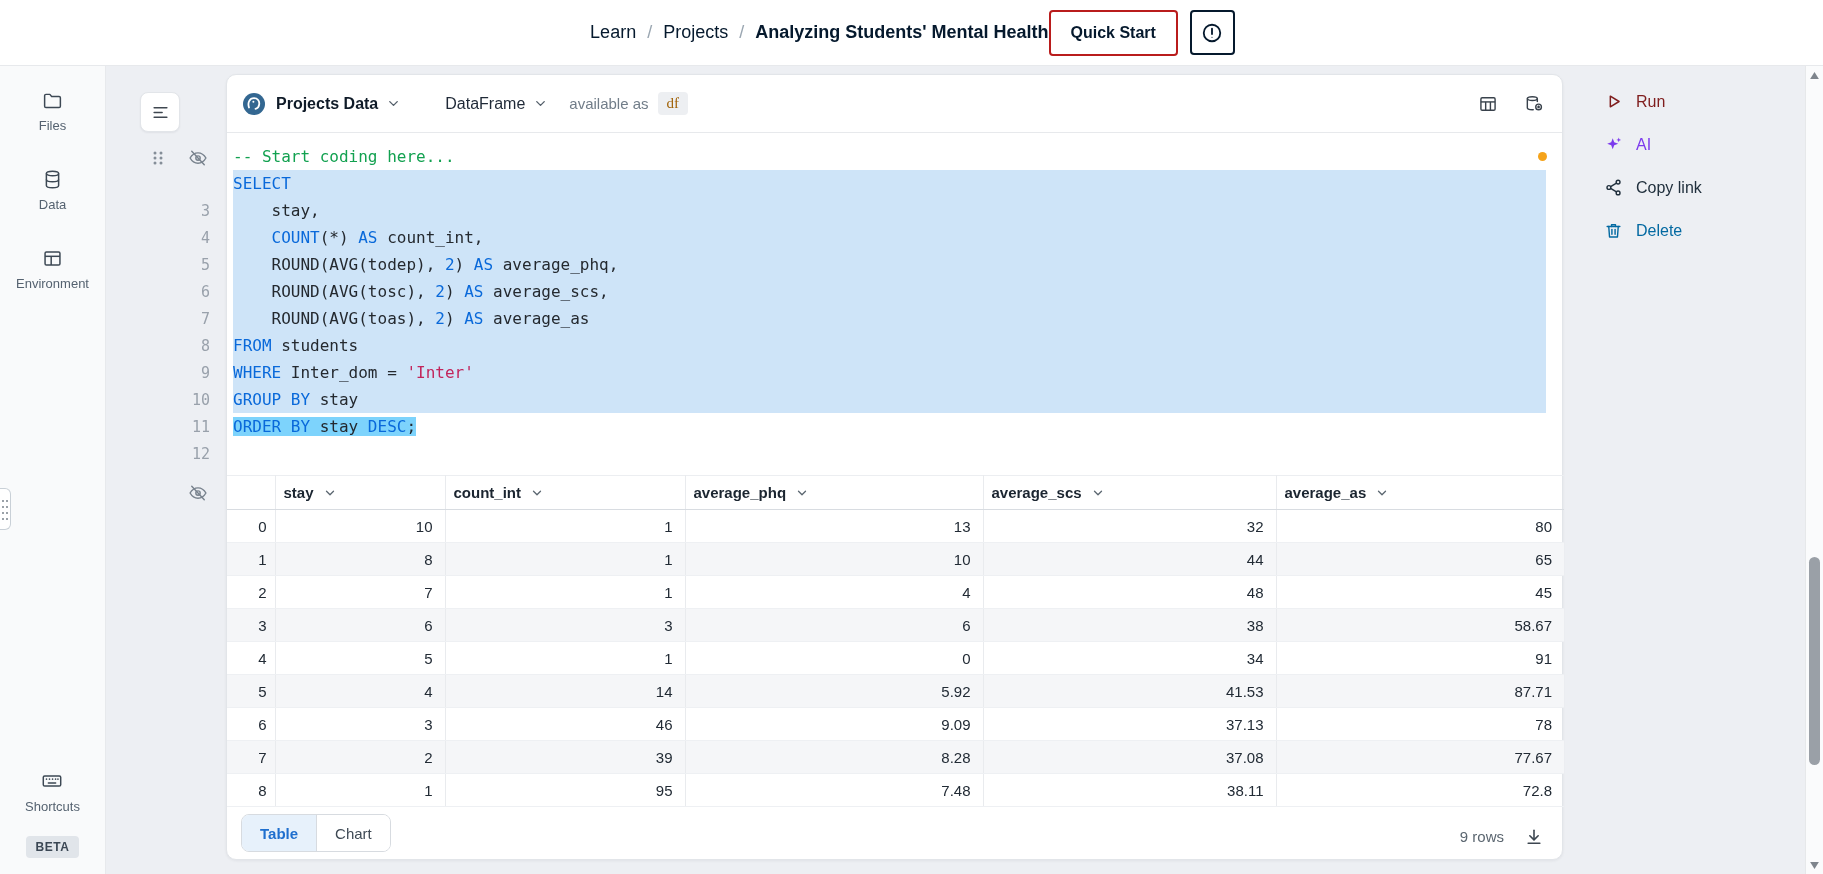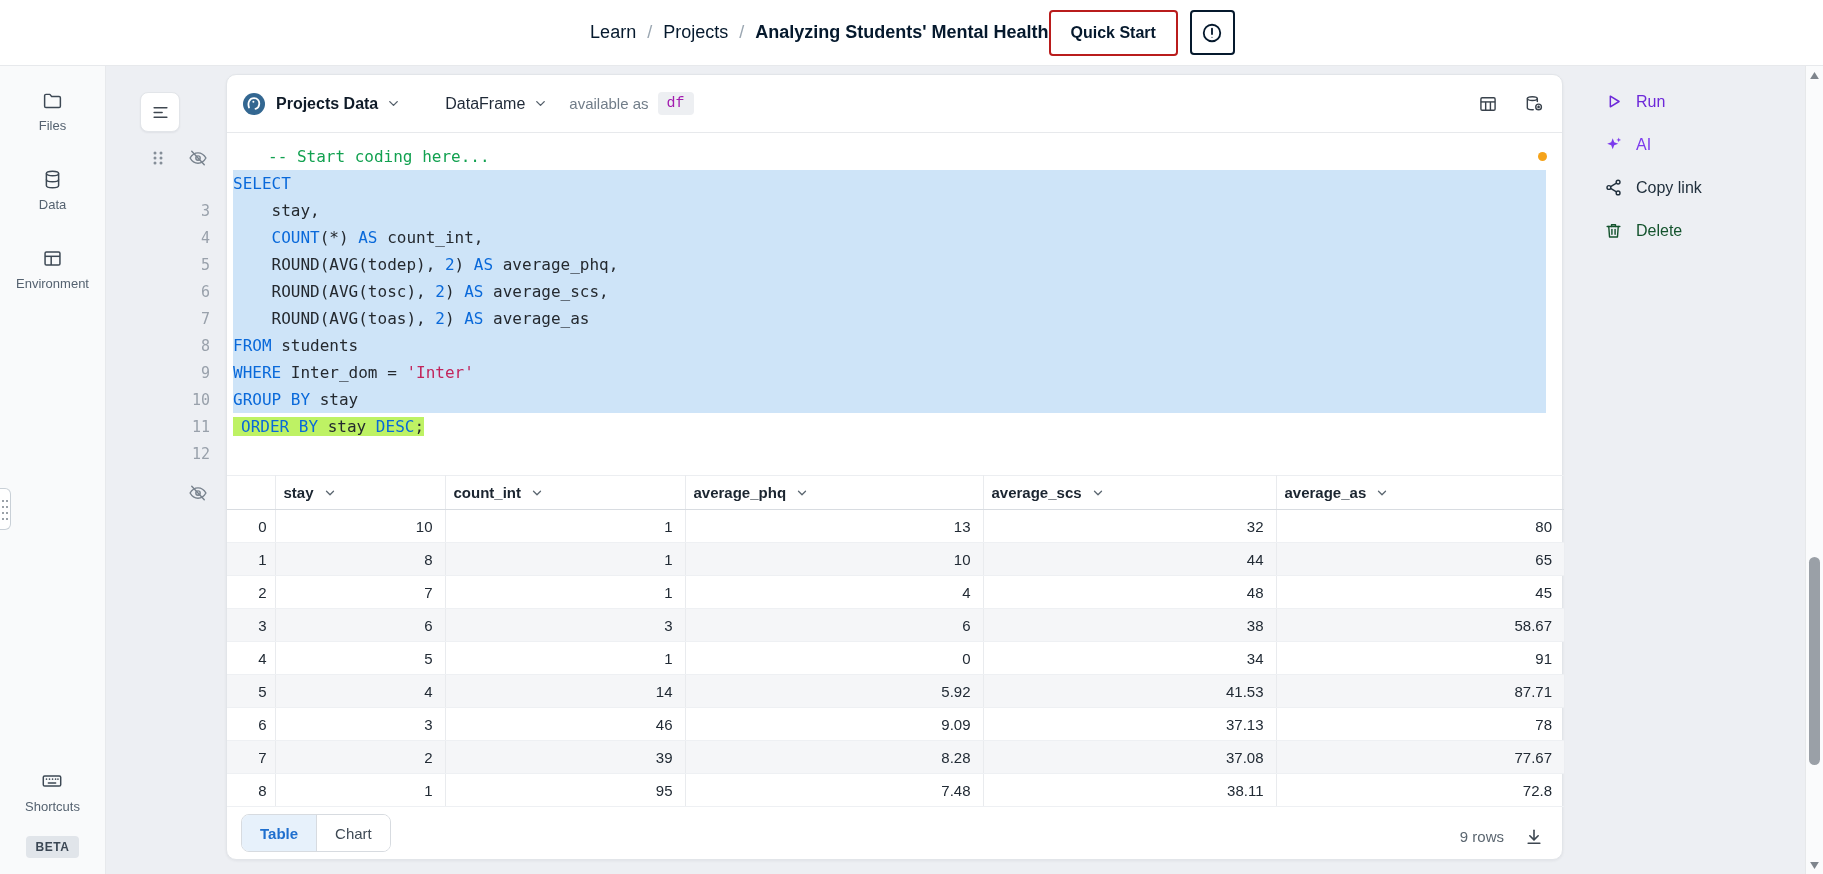--- a/index.html
+++ b/index.html
@@ -42,30 +42,30 @@
   
   .card { position:absolute; left:120px; top:8px; width:1337px; background:#fff; border:1px solid #e2e5e9; border-radius:10px; box-shadow:0 1px 3px rgba(16,24,40,.06); }
   .card-header { height:58px; display:flex; align-items:center; padding:0 18px 0 14px; border-bottom:1px solid #e7e9ec; gap:9px; }
   .pg-badge { width:26px; height:26px; }
   .dropdown { display:flex; align-items:center; gap:8px; cursor:pointer; }
   .source-label { font-size:16px; font-weight:600; color:#0f1b28; }
   .output-type { font-size:16px; color:#1f2937; }
   .chev { color:#55606b; display:flex; }
   .hdr-gap { width:26px; }
   .avail { font-size:15px; color:#717d89; margin-left:12px; }
-  .df-chip { font-family:Liberation Mono, monospace; font-size:15px; background:#edeff2; border-radius:4px; padding:3px 9px; color:#a21caf; }
+  .df-chip { font-family:Liberation Serif, serif; font-size:15px; background:#edeff2; border-radius:4px; padding:3px 9px; color:#a16207; }
   .hdr-icons { margin-left:auto; display:flex; gap:26px; color:#39424c; }
   .hdr-icons span { cursor:pointer; }
 
   
   .editor { position:relative; padding:10px 16px 8px 6px; }
   .code-line { font-family:"DejaVu Sans Mono",monospace; font-size:16px; line-height:27px; min-height:27px; white-space:pre; color:#24292f; }
   .sel-full { background:#cee4f8; }
-  .sel-text { background:#bef264;padding-left:8px; }
-  .tk-com { color:#12a150;margin-left:35px; }
+  .sel-text { background:#7dd3fc; }
+  .tk-com { color:#12a150; }
   .tk-kw  { color:#0969da; }
   .tk-num { color:#0969da; }
   .tk-str { color:#c2255c; }
   .tk-id  { color:#24292f; }
   .status-dot { position:absolute; right:15px; top:19px; width:9px; height:9px; border-radius:50%; background:#f5a31a; }
 
   
   .result-table { width:100%; border-collapse:collapse; table-layout:fixed; font-size:15px; }
   .result-table th { height:34px; border-top:1px solid #eceef1; border-bottom:1px solid #d8dce1; border-right:1px solid #e9ebee; text-align:left; padding-left:8px; color:#1b2530; font-weight:700; }
   .result-table th:last-child, .result-table td:last-child { border-right:none; }
@@ -427,21 +427,21 @@
                 <line x1="5" y1="19.5" x2="19" y2="19.5"></line>
               </svg>
             </span>
         </div>
       </div>
 
     </section>
   </main>
 
   <aside class="actions-panel">
-      <div class="action-item" style="color: #6d28d9; align-items: center;">
+      <div class="action-item" style="color: #7f1d1d; align-items: center;">
         <svg width="19" height="19" viewBox="0 0 24 24" fill="none" stroke="currentColor" stroke-width="1.9" stroke-linejoin="round">
           <path d="M8 5.3v13.4L19 12z"></path>
         </svg>
         <span class="action-label">Run</span>
       </div>
       <div class="action-item" style="color: rgb(124, 58, 237);">
         <svg width="19" height="19" viewBox="0 0 24 24" fill="currentColor">
           <path d="M11 4l1.9 5.1L18 11l-5.1 1.9L11 18l-1.9-5.1L4 11l5.1-1.9z"></path>
           <path d="M18.6 3.2l.8 2.2 2.2.8-2.2.8-.8 2.2-.8-2.2-2.2-.8 2.2-.8z"></path>
         </svg>
@@ -450,21 +450,21 @@
       <div class="action-item" style="color: rgb(33, 48, 61);">
         <svg width="19" height="19" viewBox="0 0 24 24" fill="none" stroke="currentColor" stroke-width="1.8">
           <circle cx="17.8" cy="5.2" r="2.4"></circle>
           <circle cx="6.2" cy="12" r="2.4"></circle>
           <circle cx="17.8" cy="18.8" r="2.4"></circle>
           <line x1="8.4" y1="10.8" x2="15.7" y2="6.4"></line>
           <line x1="8.4" y1="13.2" x2="15.7" y2="17.6"></line>
         </svg>
         <span class="action-label">Copy link</span>
       </div>
-      <div class="action-item" style="color: #14532d;">
+      <div class="action-item" style="color: #0369a1;">
         <svg width="19" height="19" viewBox="0 0 24 24" fill="none" stroke="currentColor" stroke-width="1.8" stroke-linecap="round" stroke-linejoin="round">
           <path d="M4 7h16"></path>
           <path d="M9.5 7V4.8h5V7"></path>
           <path d="M6 7l1 13.2h10L18 7"></path>
           <line x1="10" y1="10.8" x2="10" y2="16.8"></line>
           <line x1="14" y1="10.8" x2="14" y2="16.8"></line>
         </svg>
         <span class="action-label">Delete</span>
       </div>
     </aside>

